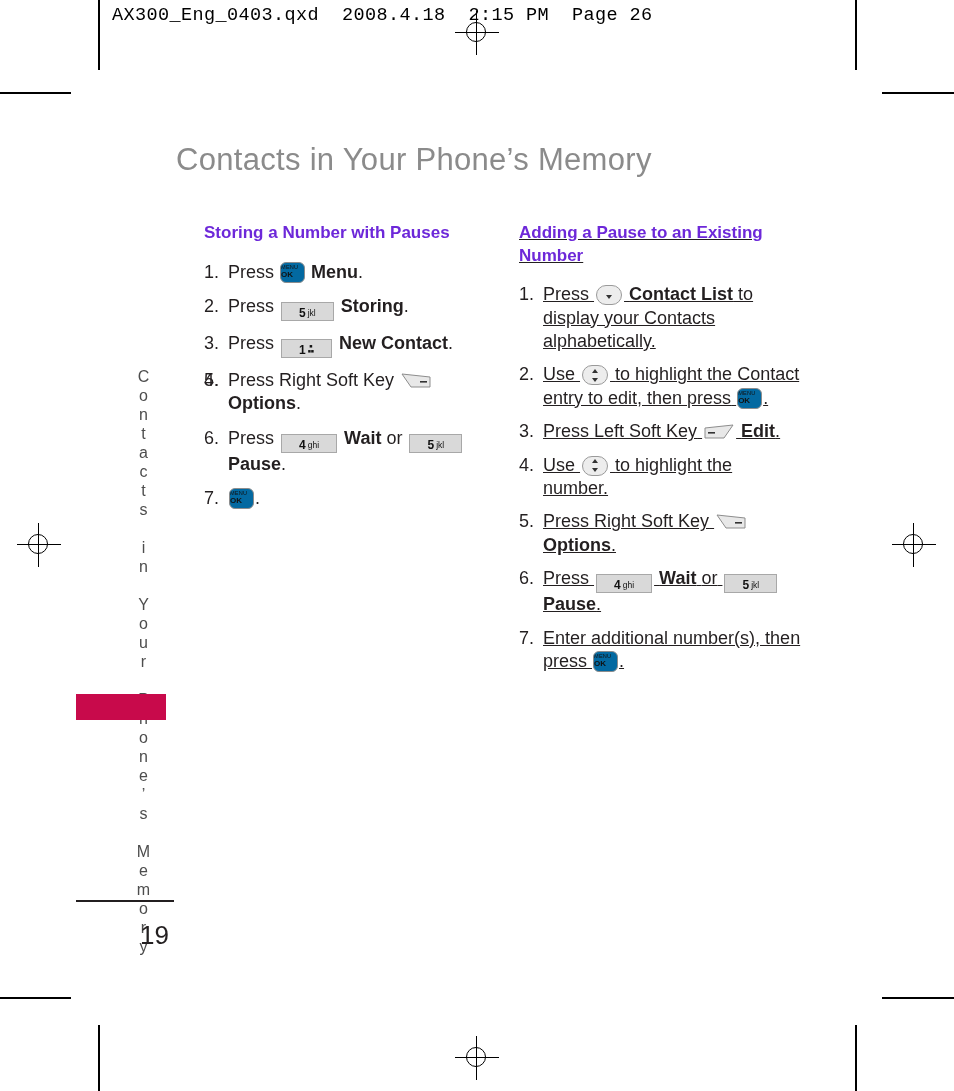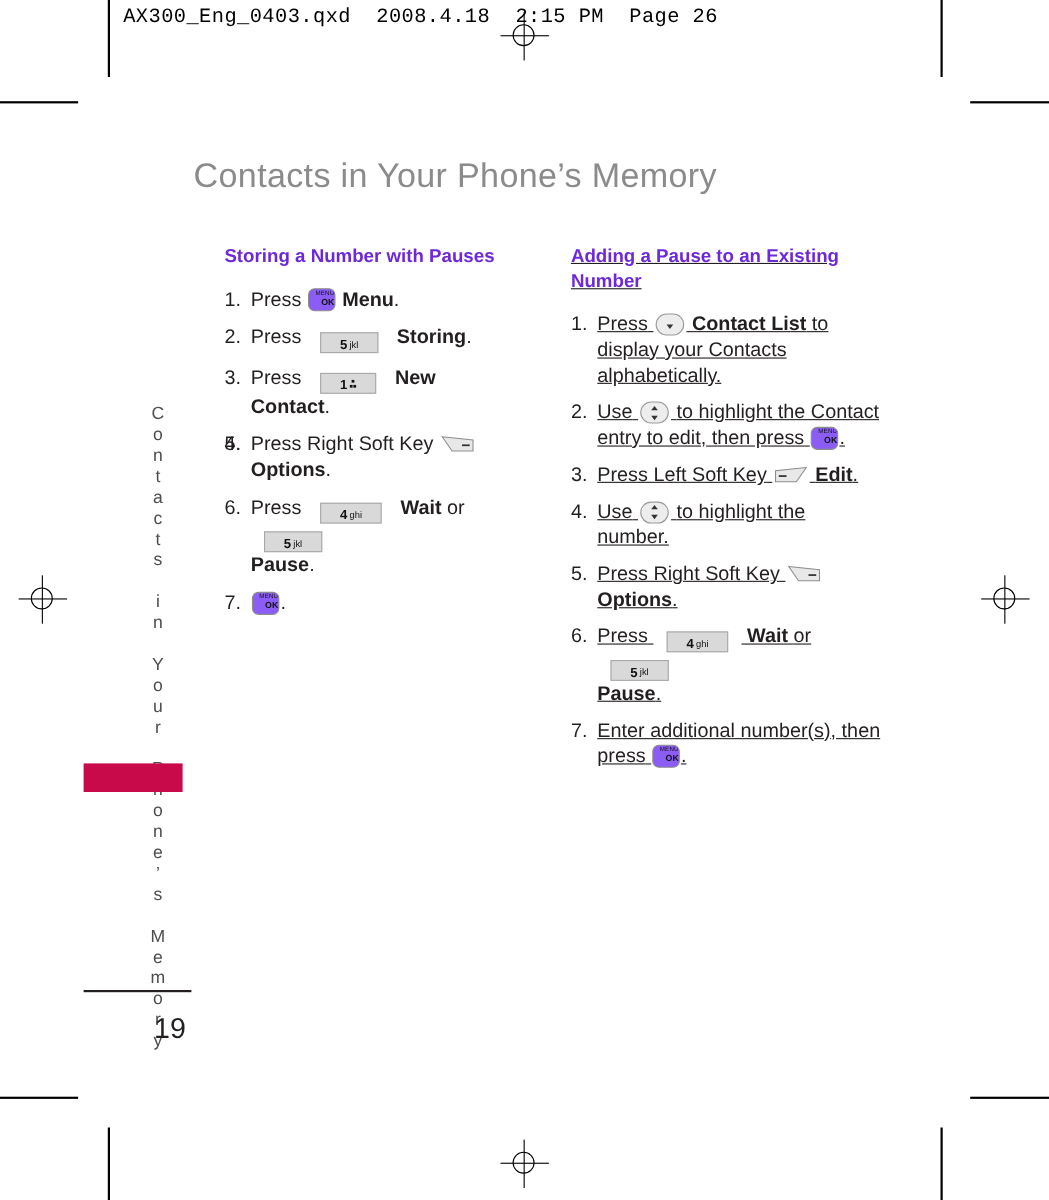--- a/index.html
+++ b/index.html
@@ -102,21 +102,21 @@
   .key-num {
     background: #d9d9d9;
     border: 1px solid #a8a8a8;
     height: 19px;
     min-width: 30px;
     padding: 0 17px;
     box-sizing: border-box;
     text-align: center;
     white-space: nowrap;
     line-height: 17px;
-    margin: 0 12px;
+    margin: 0 2px;
   }
   .key-num .d {
     font-size: 12px; font-weight: bold; color: #111;
     vertical-align: 0px;
   }
   .key-num .s {
     font-size: 8.5px; color: #111; margin-left: 2px;
     vertical-align: 1px;
   }
   .key-num .s-stack {
@@ -125,25 +125,25 @@
     line-height: 4.6px;
     margin-left: 2px;
     vertical-align: 1px;
     text-align: center;
     color: #111;
   }
 
   
   .key-menu {
     width: 25px; height: 21px;
-    background: #8b5cf6;
+    background: #0369a1;
     border: 1px solid #8d8d8d;
     border-radius: 6px;
     box-sizing: border-box;
-    text-align: right;
+    text-align: left;
     color: #111;
     margin: 0 1px;
     overflow: hidden;
   }
   .key-menu .l1 { display:block; font-size: 5.6px; line-height: 8px; letter-spacing: 0.2px; }
   .key-menu .l2 { display:block; font-size: 8px; line-height: 8px; font-weight: bold; }
 
   
   .key-nav {
     width: 26px; height: 20px;

